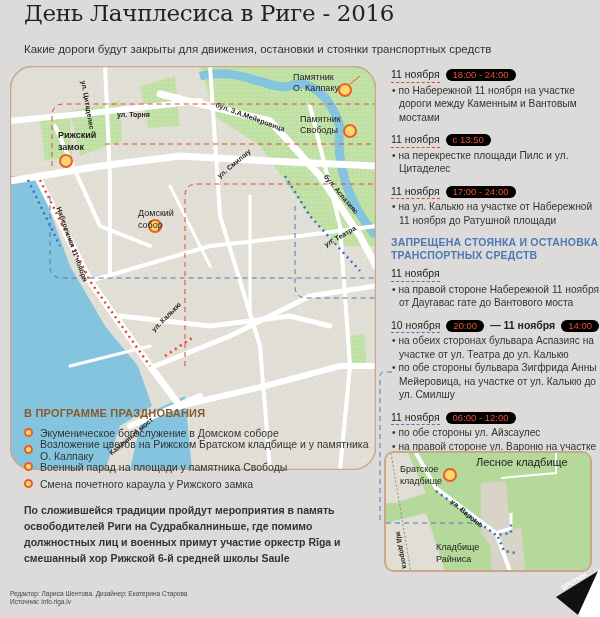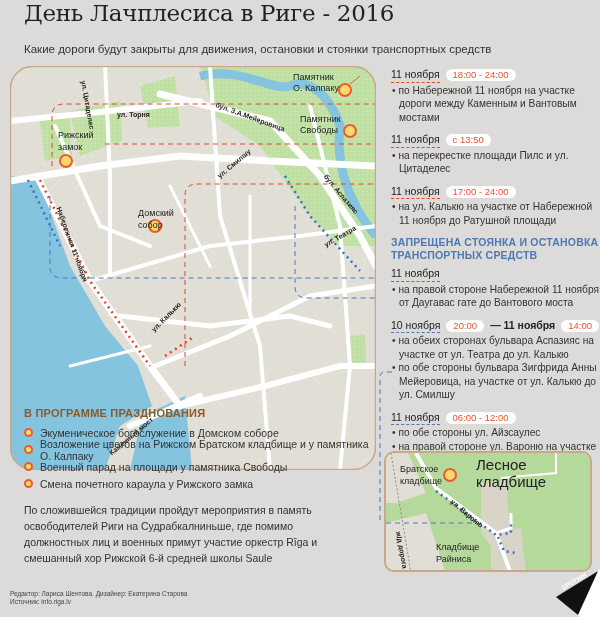--- a/index.html
+++ b/index.html
@@ -8,30 +8,30 @@
   .subtitle { position: absolute; left: 24px; top: 43px; font-size: 11.5px; color: #333; }
   .map { position: absolute; left: 10px; top: 66px; width: 366px; height: 92%; }
   .map svg { display: block; }
   .panel { position: absolute; left: 391px; top: 66px; width: 209px; font-size: 10.2px; line-height: 13.5px; }
   .sec-head { font-weight: bold; font-size: 10.5px; letter-spacing: 0.2px; line-height: 13px; margin-bottom: 5px; }
   .sec-head.red { color: #e2462d; }
   .sec-head.blue { color: #4d78b6; }
   .date-row { display: flex; align-items: center; gap: 6px; margin-top: 2px; }
   .date { font-weight: normal; font-size: 10.5px; border-bottom: 1px dashed #e2462d; }
   .date.blue { border-bottom-color: #4d78b6; }
-  .time { background: #ffffff; color: #e8542f; border-radius: 8px; padding: 0 7px; font-size: 9.5px; line-height: 12px; }
+  .time { background: #000000; color: #e8542f; border-radius: 8px; padding: 0 7px; font-size: 9.5px; line-height: 12px; }
   .dash { font-weight: bold; font-size: 10.5px; }
   ul.items { list-style: none; margin: 1px 0 9px 0; }
   ul.items li { padding-left: 8px; text-indent: -7px; color: #333; }
   ul.items li::before { content: "• "; }
   .program { position: absolute; left: 24px; top: 407px; width: 350px; }
   .program h3 { color: #8a5a2b; font-size: 11px; font-weight: bold; letter-spacing: 0.2px; margin-bottom: 5px; }
   .program .pitem { display: flex; align-items: center; gap: 7px; font-size: 10.5px; color: #333; height: 17px; }
   .pin { width: 9px; height: 9px; border-radius: 50%; background: #f8d96a; border: 2px solid #ec5b2c; flex: none; }
-  .note { position: absolute; left: 24px; top: 502px; width: 330px; font-size: 10.5px; line-height: 16px; color: #333; }
+  .note { position: absolute; left: 24px; top: 502px; width: 330px; font-size: 10.5px; line-height: 16px; color: #333; font-weight: bold; }
   .credits { position: absolute; left: 10px; top: 590px; font-size: 6.5px; line-height: 8px; color: #444; }
   .inset { position: absolute; left: 384px; top: 451px; width: 208px; height: 121px; border: 2px solid #c9a88a; border-radius: 10px; overflow: hidden; background: #a9d08a; }
   .sputnik { position: absolute; right: 0; bottom: 0; width: 80px; height: 60px; }
 </style>
 </head>
 <body>
 
 <div class="title">День Лачплесиса в Риге - 2016</div>
 <div class="subtitle">Какие дороги будут закрыты для движения, остановки и стоянки транспортных средств</div>
 
@@ -116,21 +116,21 @@
   <span style="position:absolute;left:140px;top:262px;font-size:7px;font-weight:bold;transform:rotate(-45deg);transform-origin:left top;white-space:nowrap;">ул. Калькю</span>
   <span style="position:absolute;left:98px;top:385px;font-size:7px;font-weight:bold;transform:rotate(-40deg);transform-origin:left top;white-space:nowrap;">Каменный мост</span>
   <div style="position:absolute;left:283px;top:6px;font-size:9px;line-height:11px;">
     <div>Памятник</div>
       <div>О. Калпаку</div>
   </div>
   <div style="position:absolute;left:290px;top:48px;font-size:9px;line-height:11px;">
     <div>Памятник</div>
       <div>Свободы</div>
   </div>
-  <div style="position:absolute;left:48px;top:63px;font-size:9px;line-height:12px;">
+  <div style="position:absolute;left:48px;top:63px;font-size:9px;line-height:12px;font-weight:bold;">
     <div>Рижский</div>
       <div>замок</div>
   </div>
   <div style="position:absolute;left:128px;top:141px;font-size:9px;line-height:12px;">
     <div>Домский</div>
       <div>собор</div>
   </div>
 </div>
 
 <div class="panel">
@@ -244,21 +244,21 @@
     <path d="M110 80 L125 75 L125 60" stroke="#fff" stroke-width="3" fill="none"></path>
     <path d="M115 25 L170 20 L170 0" stroke="#fff" stroke-width="2" fill="none"></path>
     <path d="M50 38 L110 82 L125 80 L125 70 M112 84 L118 98 L130 100" stroke="#3b6fc0" stroke-width="2.5" stroke-dasharray="2 4" fill="none"></path>
     <path d="M0 70 L90 70" stroke="#4d78b6" stroke-width="1" stroke-dasharray="5 4" fill="none"></path>
     <circle cx="64" cy="22" r="6" fill="#f8d96a" stroke="#ec5b2c" stroke-width="2"></circle>
   </svg>
   <div style="position:absolute;left:14px;top:10px;font-size:9px;line-height:12px;">
     <div>Братское</div>
       <div>кладбище</div>
   </div>
-  <div style="position:absolute;left:90px;top:3px;font-size:15px;">Лесное кладбище</div>
+  <div style="position:absolute;left:90px;top:3px;font-size:11px;">Лесное кладбище</div>
   <div style="position:absolute;left:68px;top:45px;font-size:7px;font-weight:bold;transform:rotate(40deg);transform-origin:left top;white-space:nowrap;">ул. Вароню</div>
   <div style="position:absolute;left:50px;top:88px;font-size:9px;line-height:12px;">
     <div>Кладбище</div>
       <div>Райниса</div>
   </div>
   <div style="position:absolute;left:16px;top:78px;font-size:7px;font-weight:bold;transform:rotate(80deg);transform-origin:left top;white-space:nowrap;">ж/д дорога</div>
 </div>
 
 <div class="sputnik">
   <svg width="80" height="60" viewBox="0 0 80 60">

